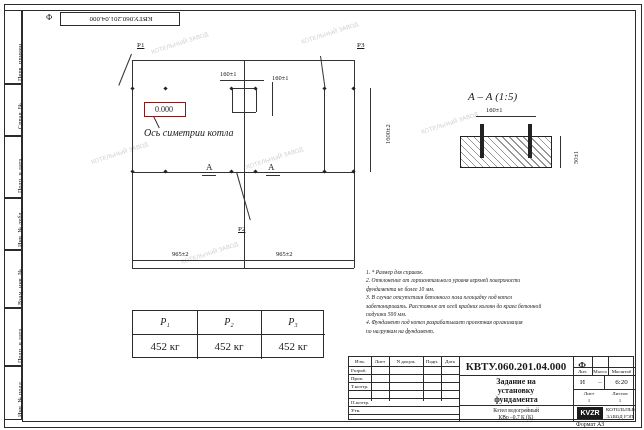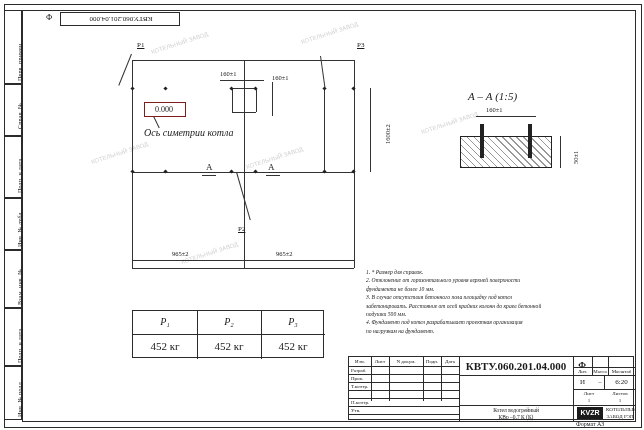--- a/index.html
+++ b/index.html
@@ -214,20 +214,23 @@
     <div class="tb-cell center bold" style="left:112px;top:3px;width:110px;font-size:11px;">КВТУ.060.201.04.000</div>
     <div class="tb-cell center bold" style="left:224px;top:3px;width:18px;font-size:9px;">Ф</div>
 
     <div class="tb-cell center" style="left:224px;top:11px;width:19px;">Лит.</div>
     <div class="tb-cell center" style="left:243px;top:11px;width:16px;">Масса</div>
     <div class="tb-cell center" style="left:259px;top:11px;width:27px;">Масштаб</div>
     <div class="tb-cell center" style="left:224px;top:21px;width:19px;font-size:7px;">И</div>
     <div class="tb-cell center" style="left:243px;top:21px;width:16px;font-size:7px;">–</div>
     <div class="tb-cell center" style="left:259px;top:21px;width:27px;font-size:7px;">6:20</div>
 
+    <div class="tb-cell center bold" style="left:112px;top:20px;width:110px;font-size:8px;">Задание на</div>
+    <div class="tb-cell center bold" style="left:112px;top:29px;width:110px;font-size:8px;">установку</div>
+    <div class="tb-cell center bold" style="left:112px;top:38px;width:110px;font-size:8px;">фундамента</div>
 
     <div class="tb-cell center" style="left:225px;top:33px;width:30px;">Лист</div>
     <div class="tb-cell center" style="left:256px;top:33px;width:30px;">Листов</div>
     <div class="tb-cell center" style="left:225px;top:40px;width:30px;">1</div>
     <div class="tb-cell center" style="left:256px;top:40px;width:30px;">1</div>
 
     <div class="tb-cell center" style="left:112px;top:50px;width:110px;font-size:5.5px;">Котел водогрейный</div>
     <div class="tb-cell center" style="left:112px;top:57px;width:110px;font-size:5.5px;">КВр –0,7 К (К)</div>
 
     <div class="logo" style="left:228px;top:50px;width:26px;height:12px;background:#1b1b1b;color:#fff;font-size:7px;text-align:center;line-height:12px;font-weight:bold;">KVZR</div>

